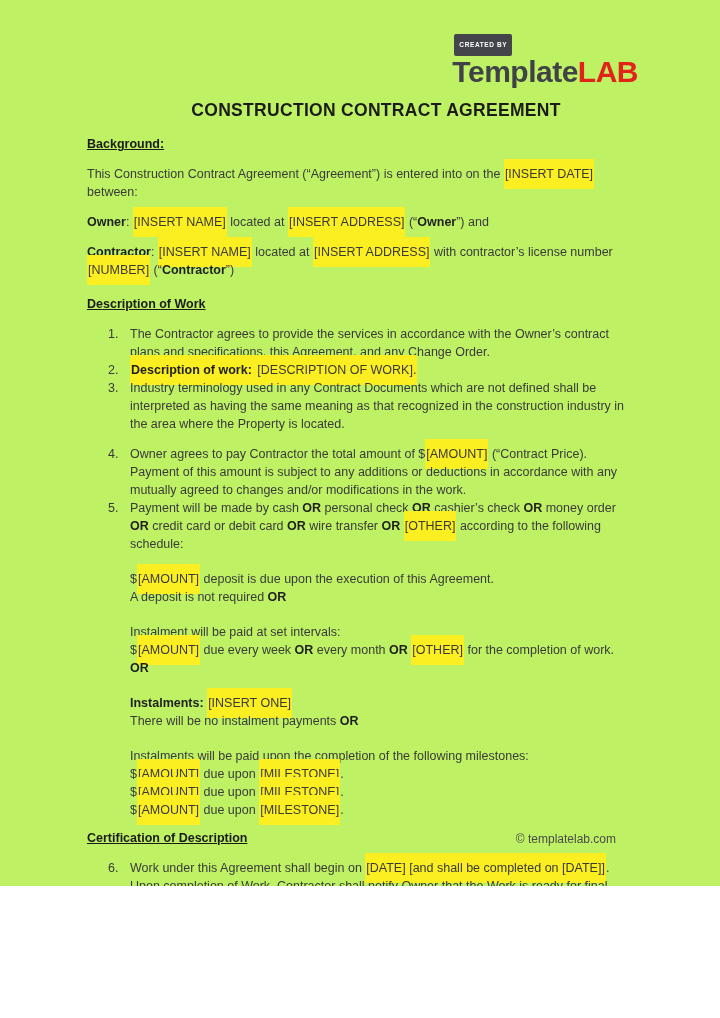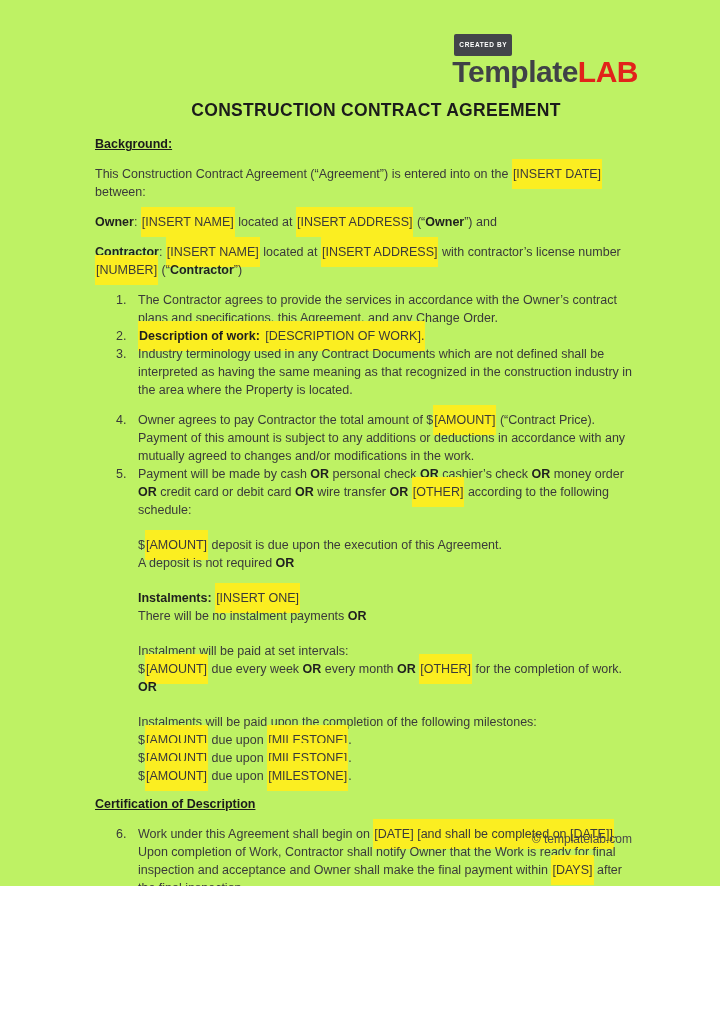--- a/index.html
+++ b/index.html
@@ -44,21 +44,21 @@
   .doc-title {
     text-align: center;
     font-weight: 700;
     font-size: 17.5px;
     letter-spacing: 0.3px;
     color: #1b1b1b;
     margin-top: 14px;
     margin-left: 32px;
   }
 
-  .content { padding: 0 87px; margin-left: 8px; }
+  .content { padding: 0 87px; }
 
   .sec {
     font-size: 12.5px;
     font-weight: 700;
     color: #1b1b1b;
     text-decoration: underline;
     margin-top: 16px;
   }
   .para { margin-top: 12px; }
 
@@ -69,21 +69,21 @@
 
   .indent { margin-left: 43px; }
   .block { margin-top: 17px; }
   .block-tight { margin-top: 10px; }
 
   .hl { background: #fbee21; padding: 8px 1px; }
   .b { font-weight: 700; color: #1f1f1f; }
 
   .footer {
     position: absolute;
-    right: 88px;
+    right: 104px;
     bottom: 38px;
     font-size: 12px;
     color: #4a4a4a;
     padding-left: 29px;
   }
 </style>
 </head>
 <body>
 
 <div class="page">
@@ -102,20 +102,21 @@
   <div class="content">
 
     <div class="sec">Background:</div>
 
     <div class="para"><span>This Construction Contract Agreement (“Agreement”) is entered into on the </span><span class="hl">[INSERT DATE]</span><span> between:</span></div>
 
     <div class="para"><span class="b">Owner</span><span>: </span><span class="hl">[INSERT NAME]</span><span> located at </span><span class="hl">[INSERT ADDRESS]</span><span> (“</span><span class="b">Owner</span><span>”) and</span></div>
 
     <div class="para"><span class="b">Contractor</span><span>: </span><span class="hl">[INSERT NAME]</span><span> located at </span><span class="hl">[INSERT ADDRESS]</span><span> with contractor’s license number </span><span class="hl">[NUMBER]</span><span> (“</span><span class="b">Contractor</span><span>”)</span></div>
 
+    <div class="sec">Description of Work</div>
 
     <div class="list">
       <div class="li">
         <span class="num">1.</span>
         <div class="li-body"><span>The Contractor agrees to provide the services in accordance with the Owner’s contract plans and specifications, this Agreement, and any Change Order.</span></div>
       </div>
       <div class="li">
         <span class="num">2.</span>
         <div class="li-body"><span class="b hl">Description of work:</span><span class="hl"> [DESCRIPTION OF WORK].</span></div>
       </div>
@@ -136,27 +137,27 @@
         <div class="li-body"><span>Payment will be made by cash </span><span class="b">OR</span><span> personal check </span><span class="b">OR</span><span> cashier’s check </span><span class="b">OR</span><span> money order </span><span class="b">OR</span><span> credit card or debit card </span><span class="b">OR</span><span> wire transfer </span><span class="b">OR</span><span> </span><span class="hl">[OTHER]</span><span> according to the following schedule:</span></div>
       </div>
     </div>
 
     <div class="indent block">
       <div><span>$</span><span class="hl">[AMOUNT]</span><span> deposit is due upon the execution of this Agreement.</span></div>
       <div><span>A deposit is not required </span><span class="b">OR</span></div>
     </div>
 
     <div class="indent block">
-      <div><span class="b">Instalments:</span><span> </span><span class="hl">[INSERT ONE]</span></div>
-      <div><span>There will be no instalment payments </span><span class="b">OR</span></div>
+      <div><span>Instalment will be paid at set intervals:</span></div>
+      <div><span>$</span><span class="hl">[AMOUNT]</span><span> due every week </span><span class="b">OR</span><span> every month </span><span class="b">OR</span><span> </span><span class="hl">[OTHER]</span><span> for the completion of work. </span><span class="b">OR</span></div>
     </div>
 
     <div class="indent block">
-      <div><span>Instalment will be paid at set intervals:</span></div>
-      <div><span>$</span><span class="hl">[AMOUNT]</span><span> due every week </span><span class="b">OR</span><span> every month </span><span class="b">OR</span><span> </span><span class="hl">[OTHER]</span><span> for the completion of work. </span><span class="b">OR</span></div>
+      <div><span class="b">Instalments:</span><span> </span><span class="hl">[INSERT ONE]</span></div>
+      <div><span>There will be no instalment payments </span><span class="b">OR</span></div>
     </div>
 
     <div class="indent block">
       <div><span>Instalments will be paid upon the completion of the following milestones:</span></div>
       <div><span>$</span><span class="hl">[AMOUNT]</span><span> due upon </span><span class="hl">[MILESTONE]</span><span>.</span></div>
       <div><span>$</span><span class="hl">[AMOUNT]</span><span> due upon </span><span class="hl">[MILESTONE]</span><span>.</span></div>
       <div><span>$</span><span class="hl">[AMOUNT]</span><span> due upon </span><span class="hl">[MILESTONE]</span><span>.</span></div>
     </div>
 
 

